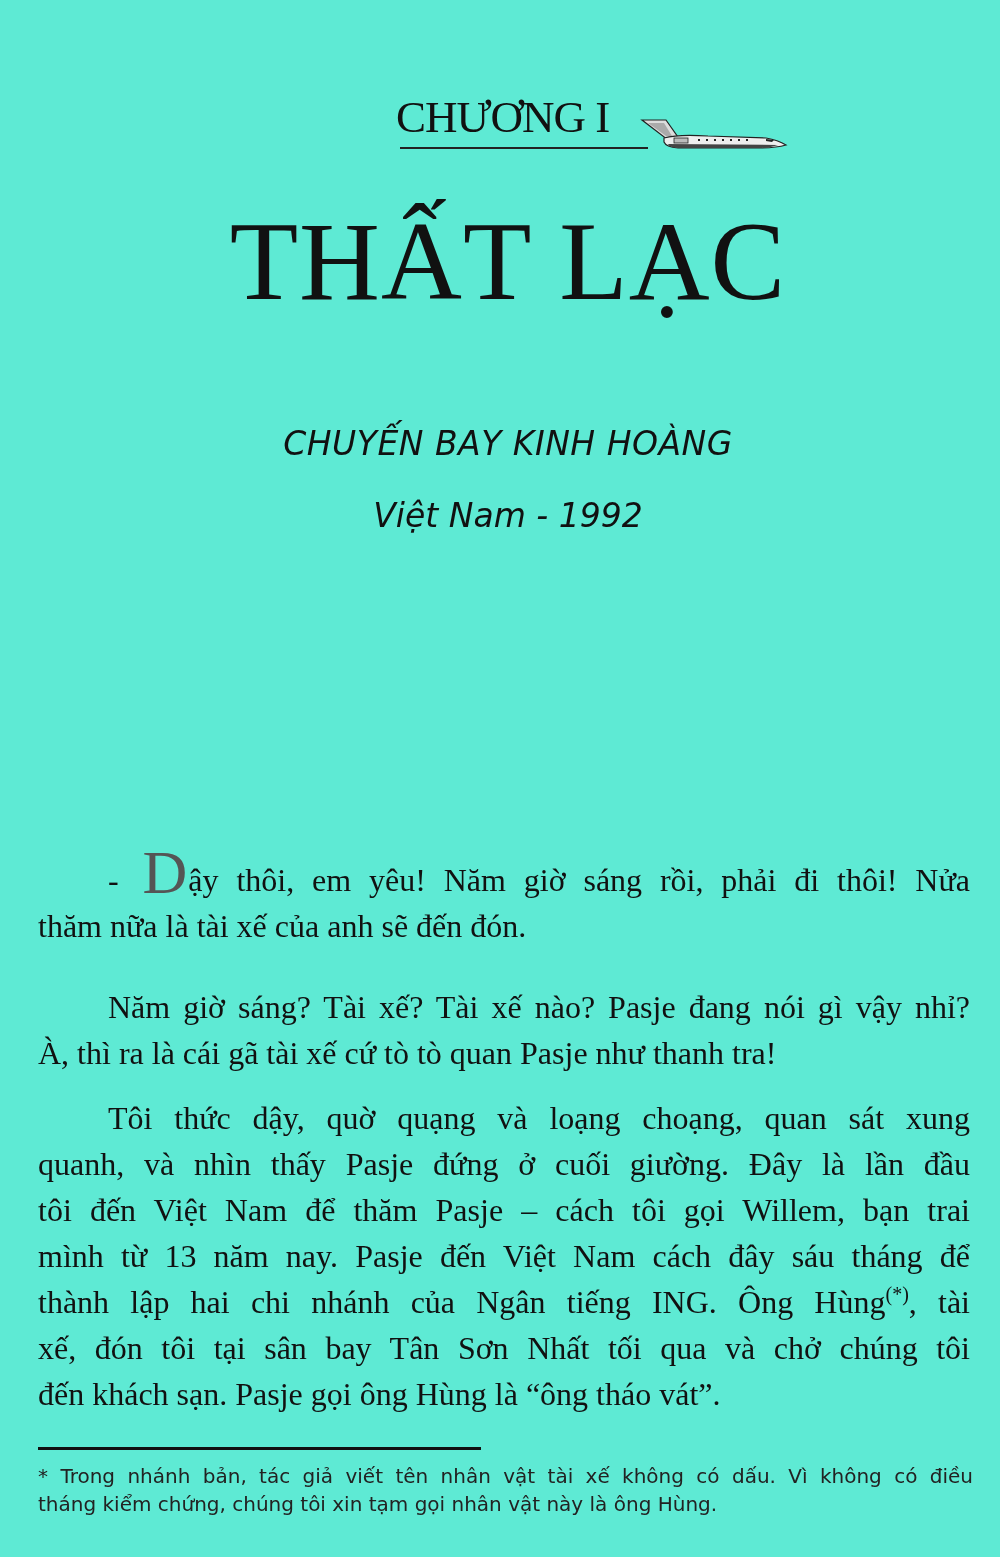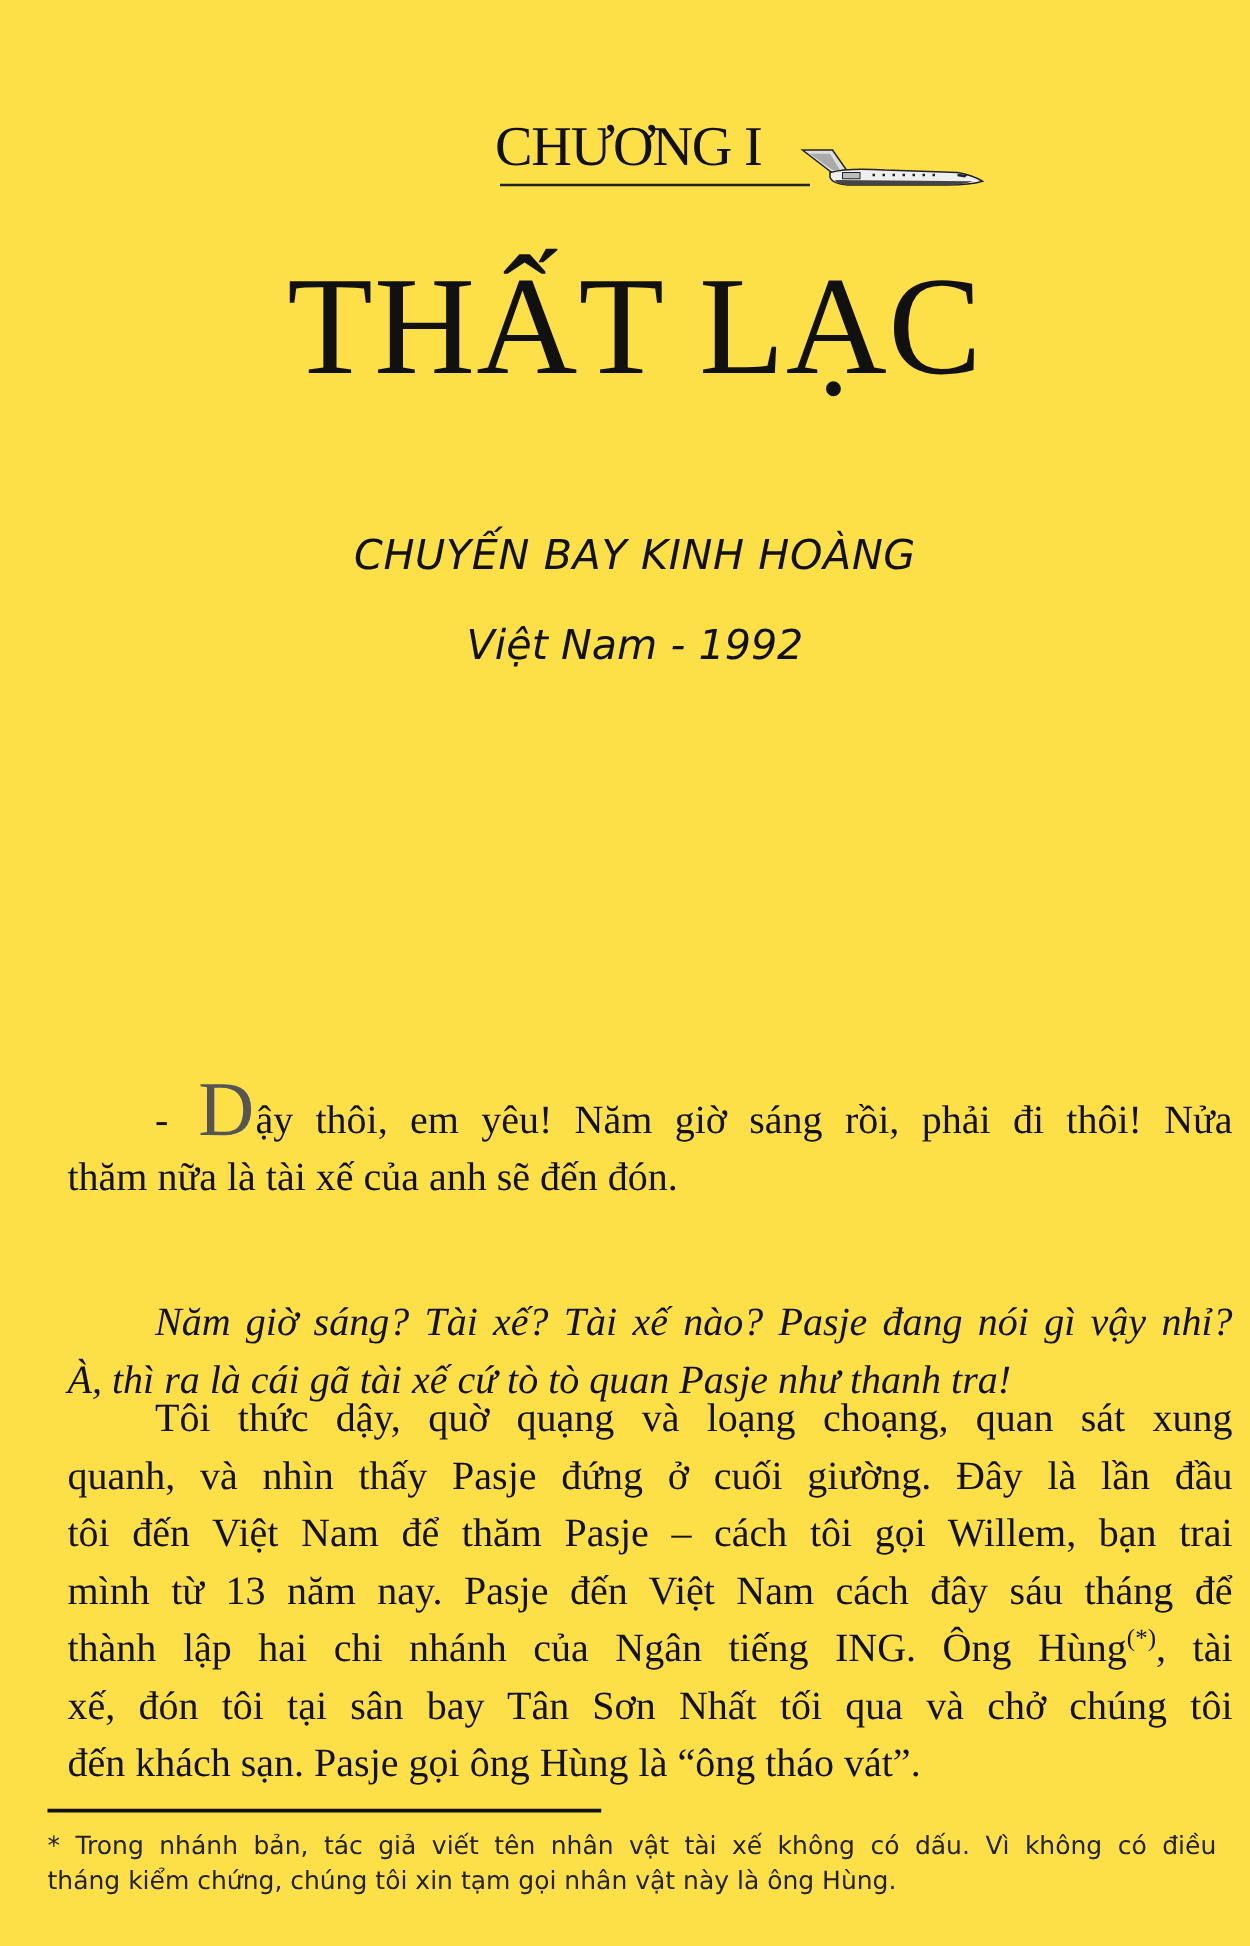--- a/index.html
+++ b/index.html
@@ -12,21 +12,21 @@
       height: 1557px;
       position: relative;
       overflow: hidden;
       color: #111111;
     }
     .page {
       position: absolute;
       left: 0; top: 0;
       width: 1000px;
       height: 1557px;
-      background: #fde047;
+      background: #5eead4;
     }
     
     .chapter-header {
       position: absolute;
       left: 396px;
       top: 92px;
       width: 400px;
       height: 64px;
     }
     .chapter-label {
@@ -86,34 +86,34 @@
     
     .body-text {
       position: absolute;
       left: 38px;
       width: 932px;
       font-family: "Liberation Serif", "DejaVu Serif", serif;
       font-size: 32px;
       line-height: 46px;
       color: #111;
       text-align: justify;
-      margin: 16px;
+      margin: 0;
     }
     .line {
       display: block;
       white-space: nowrap;
       text-align-last: justify;
       text-align: justify;
     }
     .line.last {
       text-align-last: left;
     }
     .indent { padding-left: 70px; }
     .para-1 { top: 852px; }
-    .para-2 { top: 1018px; font-style: italic; }
+    .para-2 { top: 984px; }
     .para-3 { top: 1095px; }
     .dropcap {
       font-family: "Liberation Serif", "DejaVu Serif", serif;
       font-size: 62px;
       line-height: 40px;
       color: #555;
       vertical-align: -2px;
       margin-left: 6px;
       margin-right: 1px;
     }

